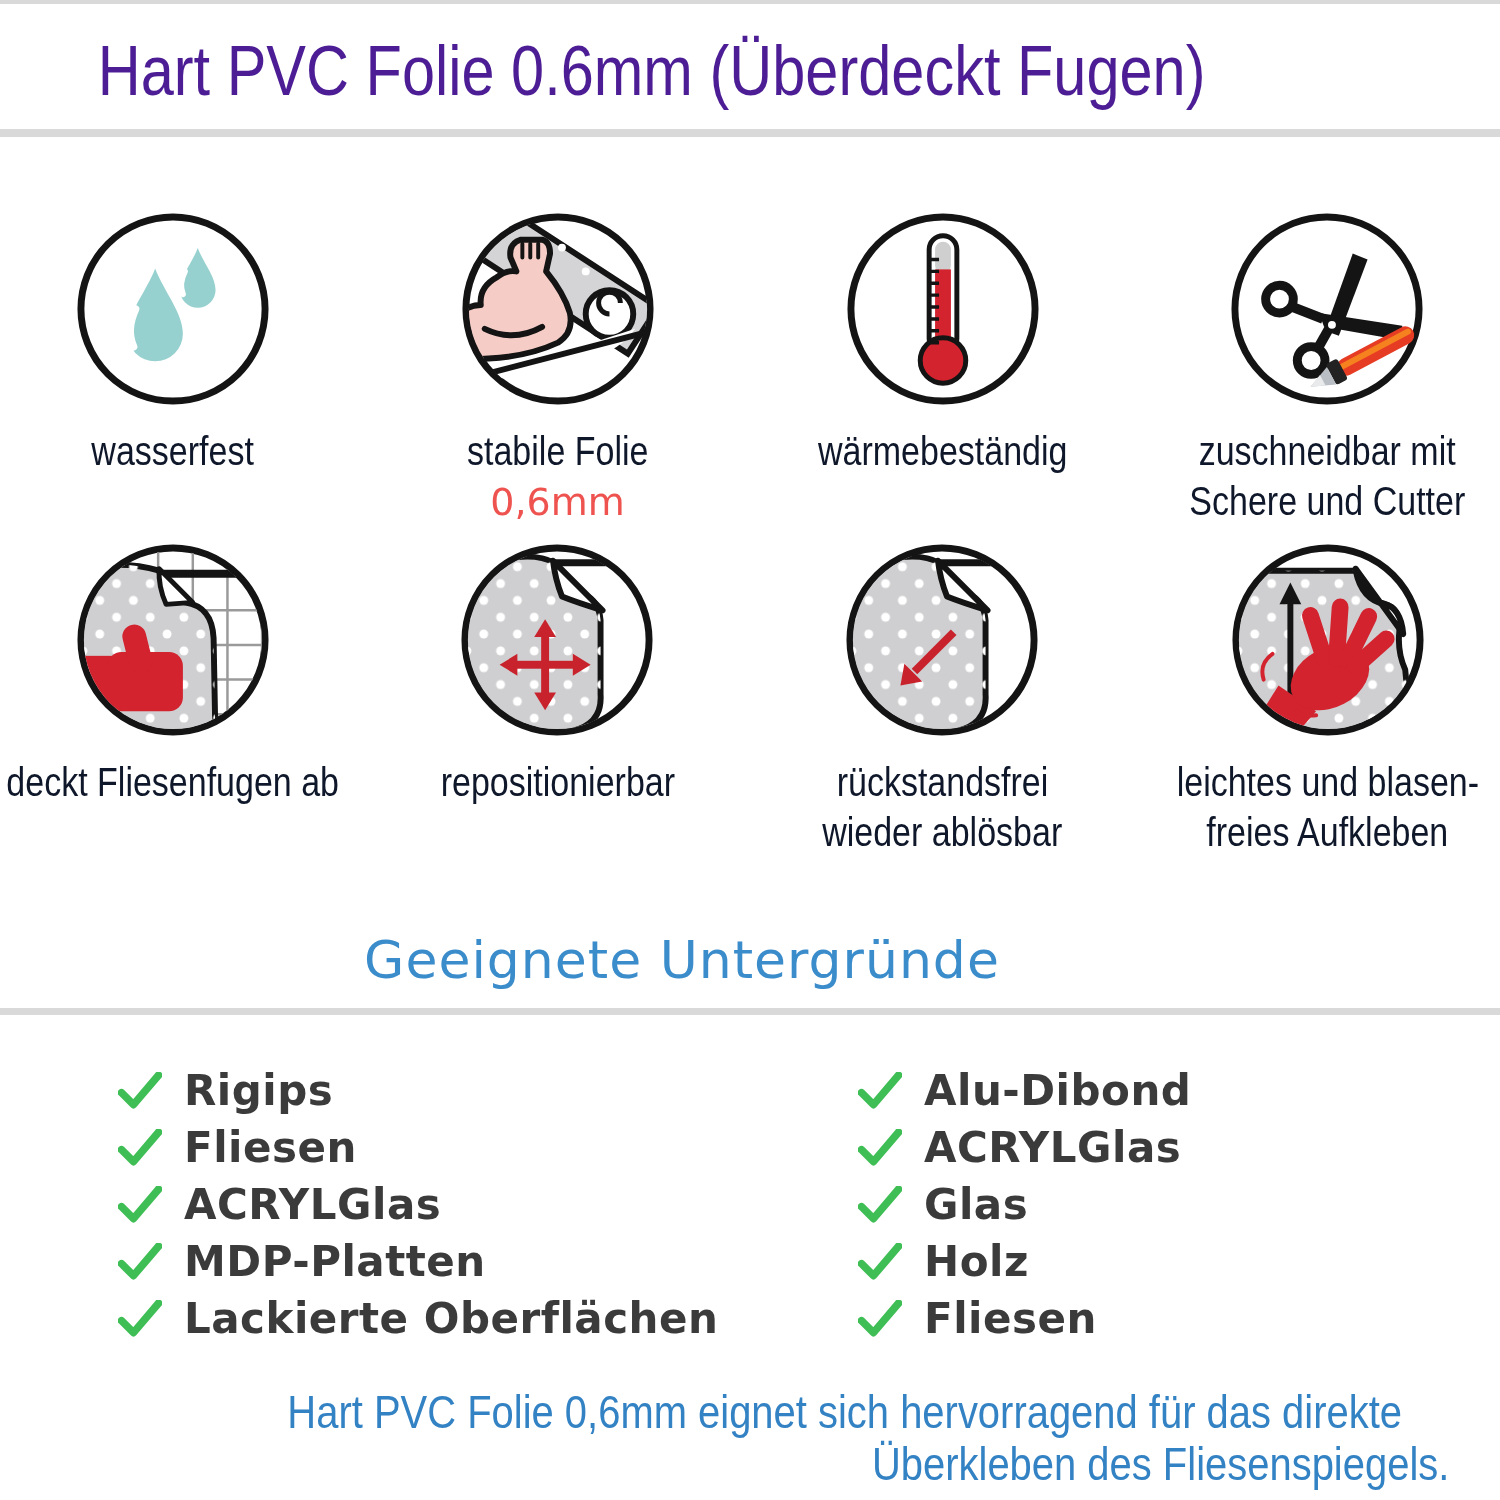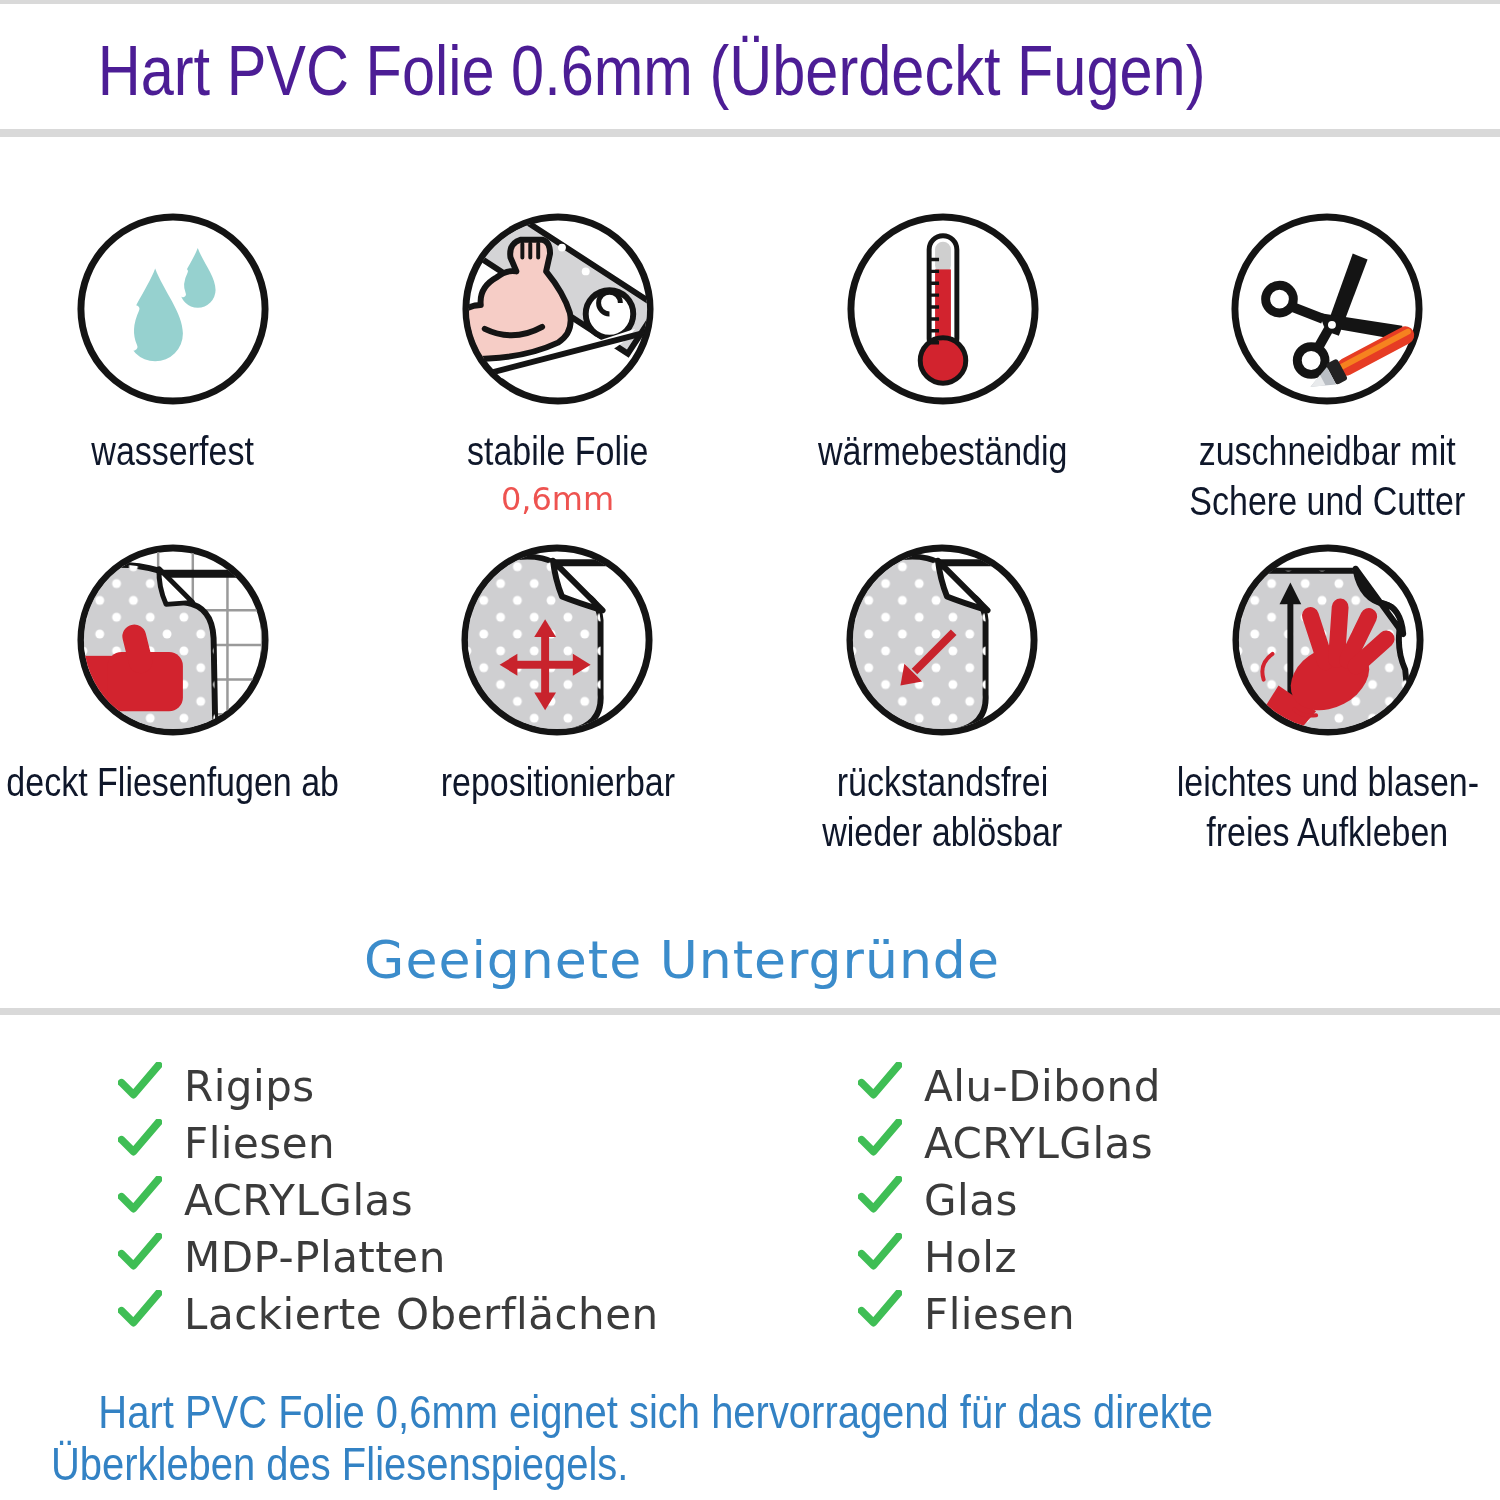--- a/index.html
+++ b/index.html
@@ -18,30 +18,30 @@
   .section-title{position:absolute;top:930px;left:0;width:1364px;text-align:center;
                  font-size:52px;color:#3b8ccb;letter-spacing:1px;}
 
   .icon-row{position:absolute;left:-20px;width:1540px;display:grid;
             grid-template-columns:repeat(4,385px);justify-items:center;}
   .row1{top:210px;}
   .row2{top:541px;}
   .feature{display:flex;flex-direction:column;align-items:center;}
   .feature svg.badge{width:198px;height:198px;}
   .caption{margin-top:18px;text-align:center;font-size:40px;line-height:50px;color:#0f172a;}
-  .subnote{margin-top:4px;font-size:32px;color:#ee5350;font-family:"DejaVu Sans",sans-serif;}
+  .subnote{margin-top:4px;font-size:38px;color:#ee5350;font-family:"DejaVu Sans",sans-serif;}
 
   .checklist-col{position:absolute;display:flex;flex-direction:column;}
   .col-left{top:1062px;left:118px;}
   .col-right{top:1062px;left:858px;}
-  .check-row{display:flex;height:57px;}
+  .check-row{display:flex;align-items:center;height:57px;font-weight:bold;}
   .check-row svg{width:44px;height:37px;flex:0 0 auto;}
   .check-label{margin-left:22px;font-size:42px;color:#3b3b3b;letter-spacing:0.5px;}
 
-  .footer-text{position:absolute;top:1386px;left:0;width:1500px;text-align:left;
+  .footer-text{position:absolute;top:1386px;left:0;width:1500px;text-align:right;
                font-size:47px;line-height:52px;color:#3382c4;}
 </style>
 </head>
 <body>
 
 <div class="canvas">
 
   <div class="sep sep-top"></div>
 
   <div class="main-title">

